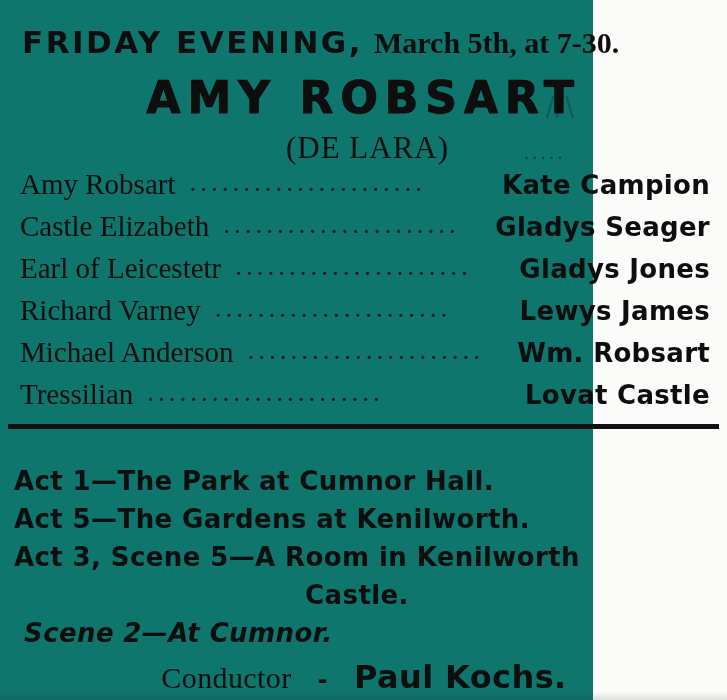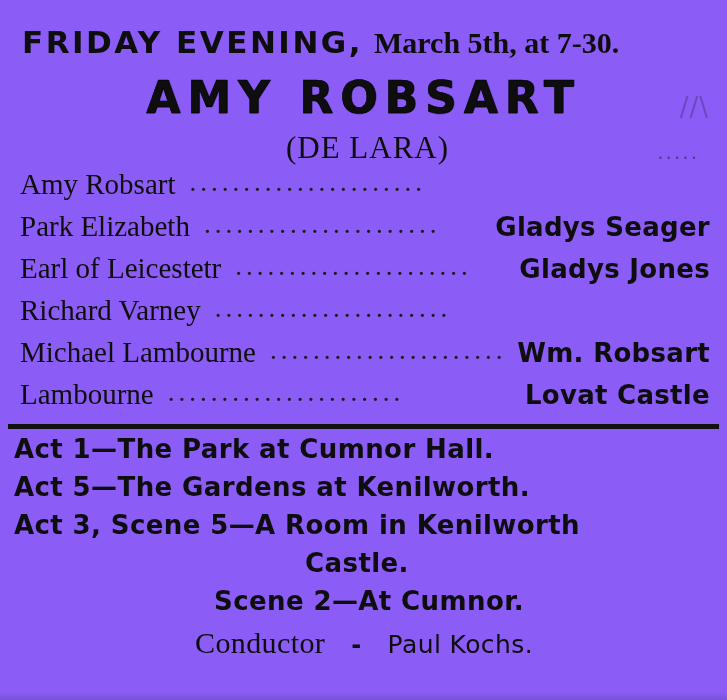--- a/index.html
+++ b/index.html
@@ -9,23 +9,23 @@
   body {
     width: 727px;
     height: 700px;
     background: #fbfbf9;
     font-family: "Liberation Serif", serif;
     color: #0e0e0e;
     overflow: hidden;
   }
   .page {
     position: relative;
-    width: 727px;
+    width: 593px;
     height: 700px;
-    background: #8b5cf6;
+    background: #0f766e;
   }
   
   .page::before {
     content: "";
     position: absolute;
     inset: 0;
     background:
       radial-gradient(circle at 12% 8%, rgba(0,0,0,0.035) 0 1px, transparent 1.5px),
       radial-gradient(circle at 62% 22%, rgba(0,0,0,0.03) 0 1px, transparent 1.5px),
       radial-gradient(circle at 88% 63%, rgba(0,0,0,0.03) 0 1px, transparent 1.5px),
@@ -143,52 +143,52 @@
     left: 8px;
     top: 424px;
     width: 711px;
     height: 5px;
     background: #111;
   }
 
   .acts {
     position: absolute;
     left: 14px;
-    top: 434px;
+    top: 466px;
     width: 700px;
     font-family: "DejaVu Sans", sans-serif;
     font-weight: bold;
     font-size: 26px;
     letter-spacing: 0.4px;
   }
   .act-line {
     height: 38px;
     white-space: nowrap;
   }
   .act-cont {
     text-align: center;
     padding-right: 14px;
     height: 38px;
   }
   .scene2 {
-    text-align: center;
     height: 40px;
     padding-left: 10px;
+    font-style: italic;
   }
   .conductor {
     text-align: center;
     height: 40px;
     font-family: "Liberation Serif", serif;
     font-weight: normal;
     font-size: 30px;
   }
   .conductor .name {
     font-family: "DejaVu Sans", sans-serif;
-    font-weight: normal;
-    font-size: 25px;
+    font-weight: bold;
+    font-size: 32px;
     letter-spacing: 0.4px;
   }
   .conductor .dash {
     font-family: "DejaVu Sans", sans-serif;
     font-weight: bold;
     font-size: 24px;
     padding: 0 26px;
   }
   .bottom-edge {
     position: absolute;
@@ -214,47 +214,49 @@
   <div class="subtitle">(DE LARA)</div>
 
   <div class="smudge">//\</div>
   <div class="smudge2">.....</div>
 
   <div class="cast">
 
     <div class="cast-row">
       <div class="role">Amy Robsart</div>
       <div class="dots">......................</div>
-    </div>
-
-    <div class="cast-row">
-      <div class="role">Park Elizabeth</div>
+      <div class="actor">Kate Campion</div>
+    </div>
+
+    <div class="cast-row">
+      <div class="role">Castle Elizabeth</div>
       <div class="dots">......................</div>
       <div class="actor">Gladys Seager</div>
     </div>
 
     <div class="cast-row">
       <div class="role">Earl of Leicestetr</div>
       <div class="dots">......................</div>
       <div class="actor">Gladys Jones</div>
     </div>
 
     <div class="cast-row">
       <div class="role">Richard Varney</div>
       <div class="dots">......................</div>
-    </div>
-
-    <div class="cast-row">
-      <div class="role">Michael Lambourne</div>
+      <div class="actor">Lewys James</div>
+    </div>
+
+    <div class="cast-row">
+      <div class="role">Michael Anderson</div>
       <div class="dots">......................</div>
       <div class="actor">Wm. Robsart</div>
     </div>
 
     <div class="cast-row">
-      <div class="role">Lambourne</div>
+      <div class="role">Tressilian</div>
       <div class="dots">......................</div>
       <div class="actor">Lovat Castle</div>
     </div>
 
   </div>
 
   <div class="rule"></div>
 
   <div class="acts">
     <div class="act-line">Act 1—The Park at Cumnor Hall.</div>

